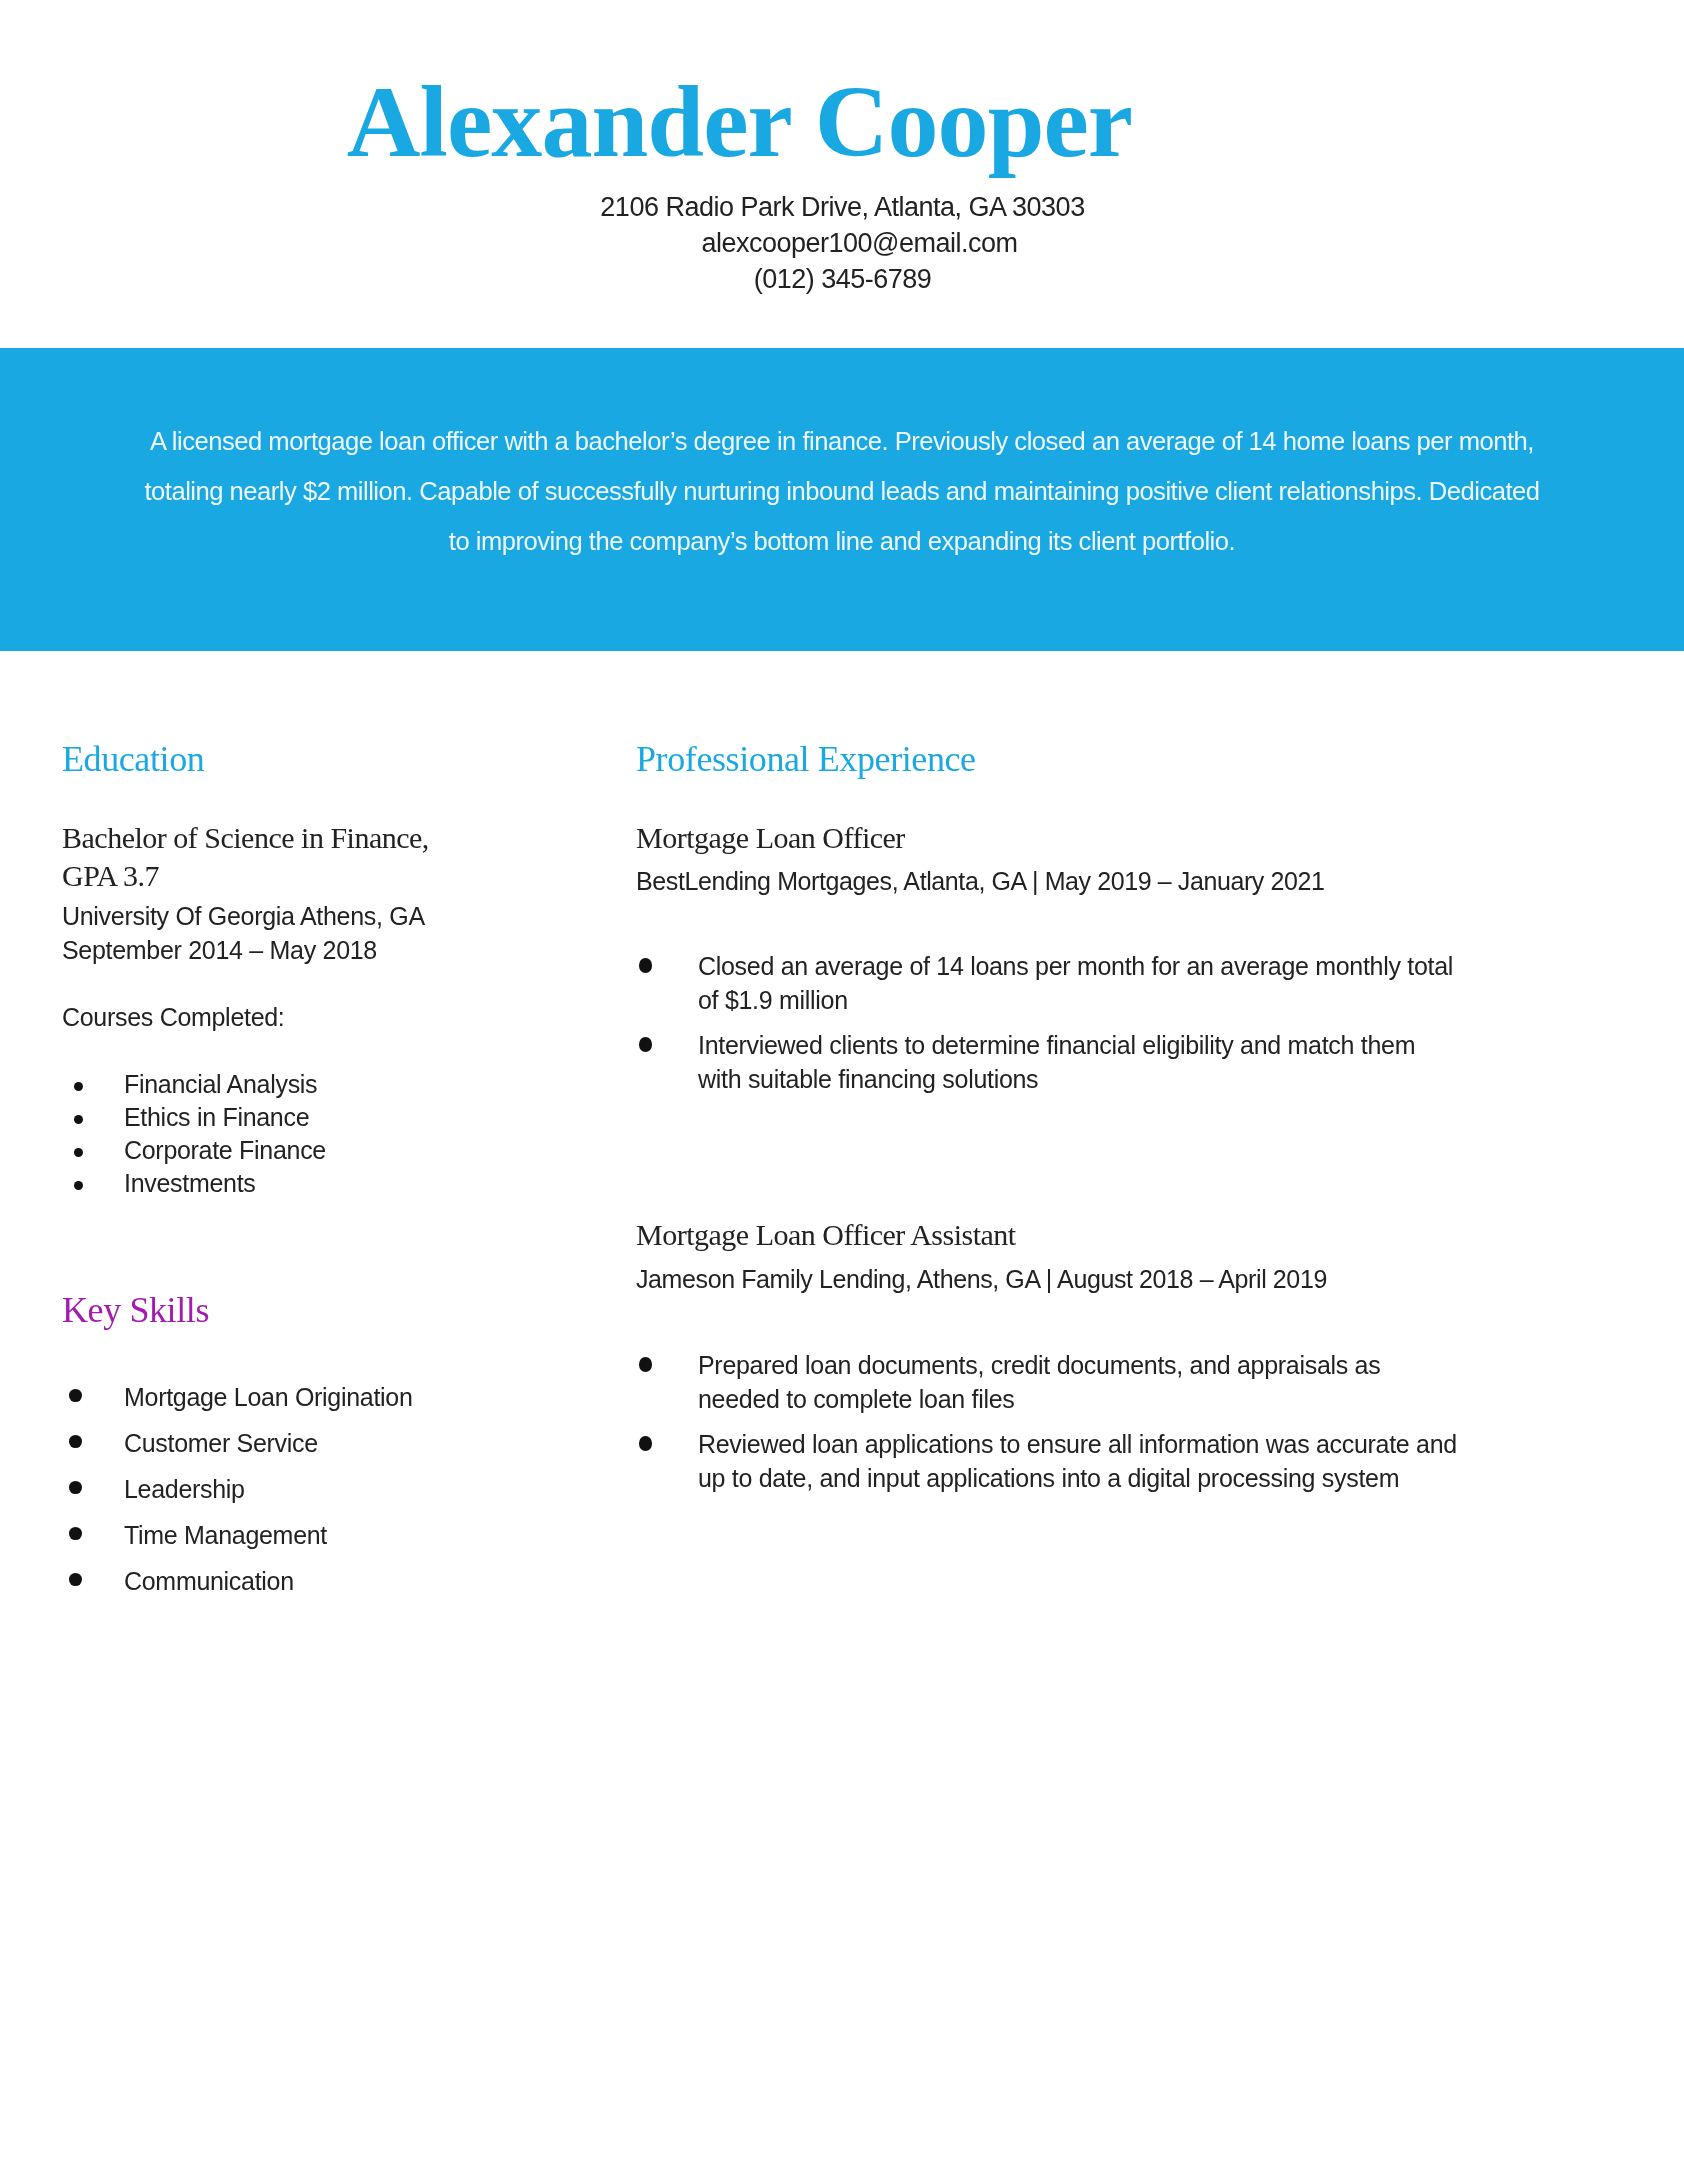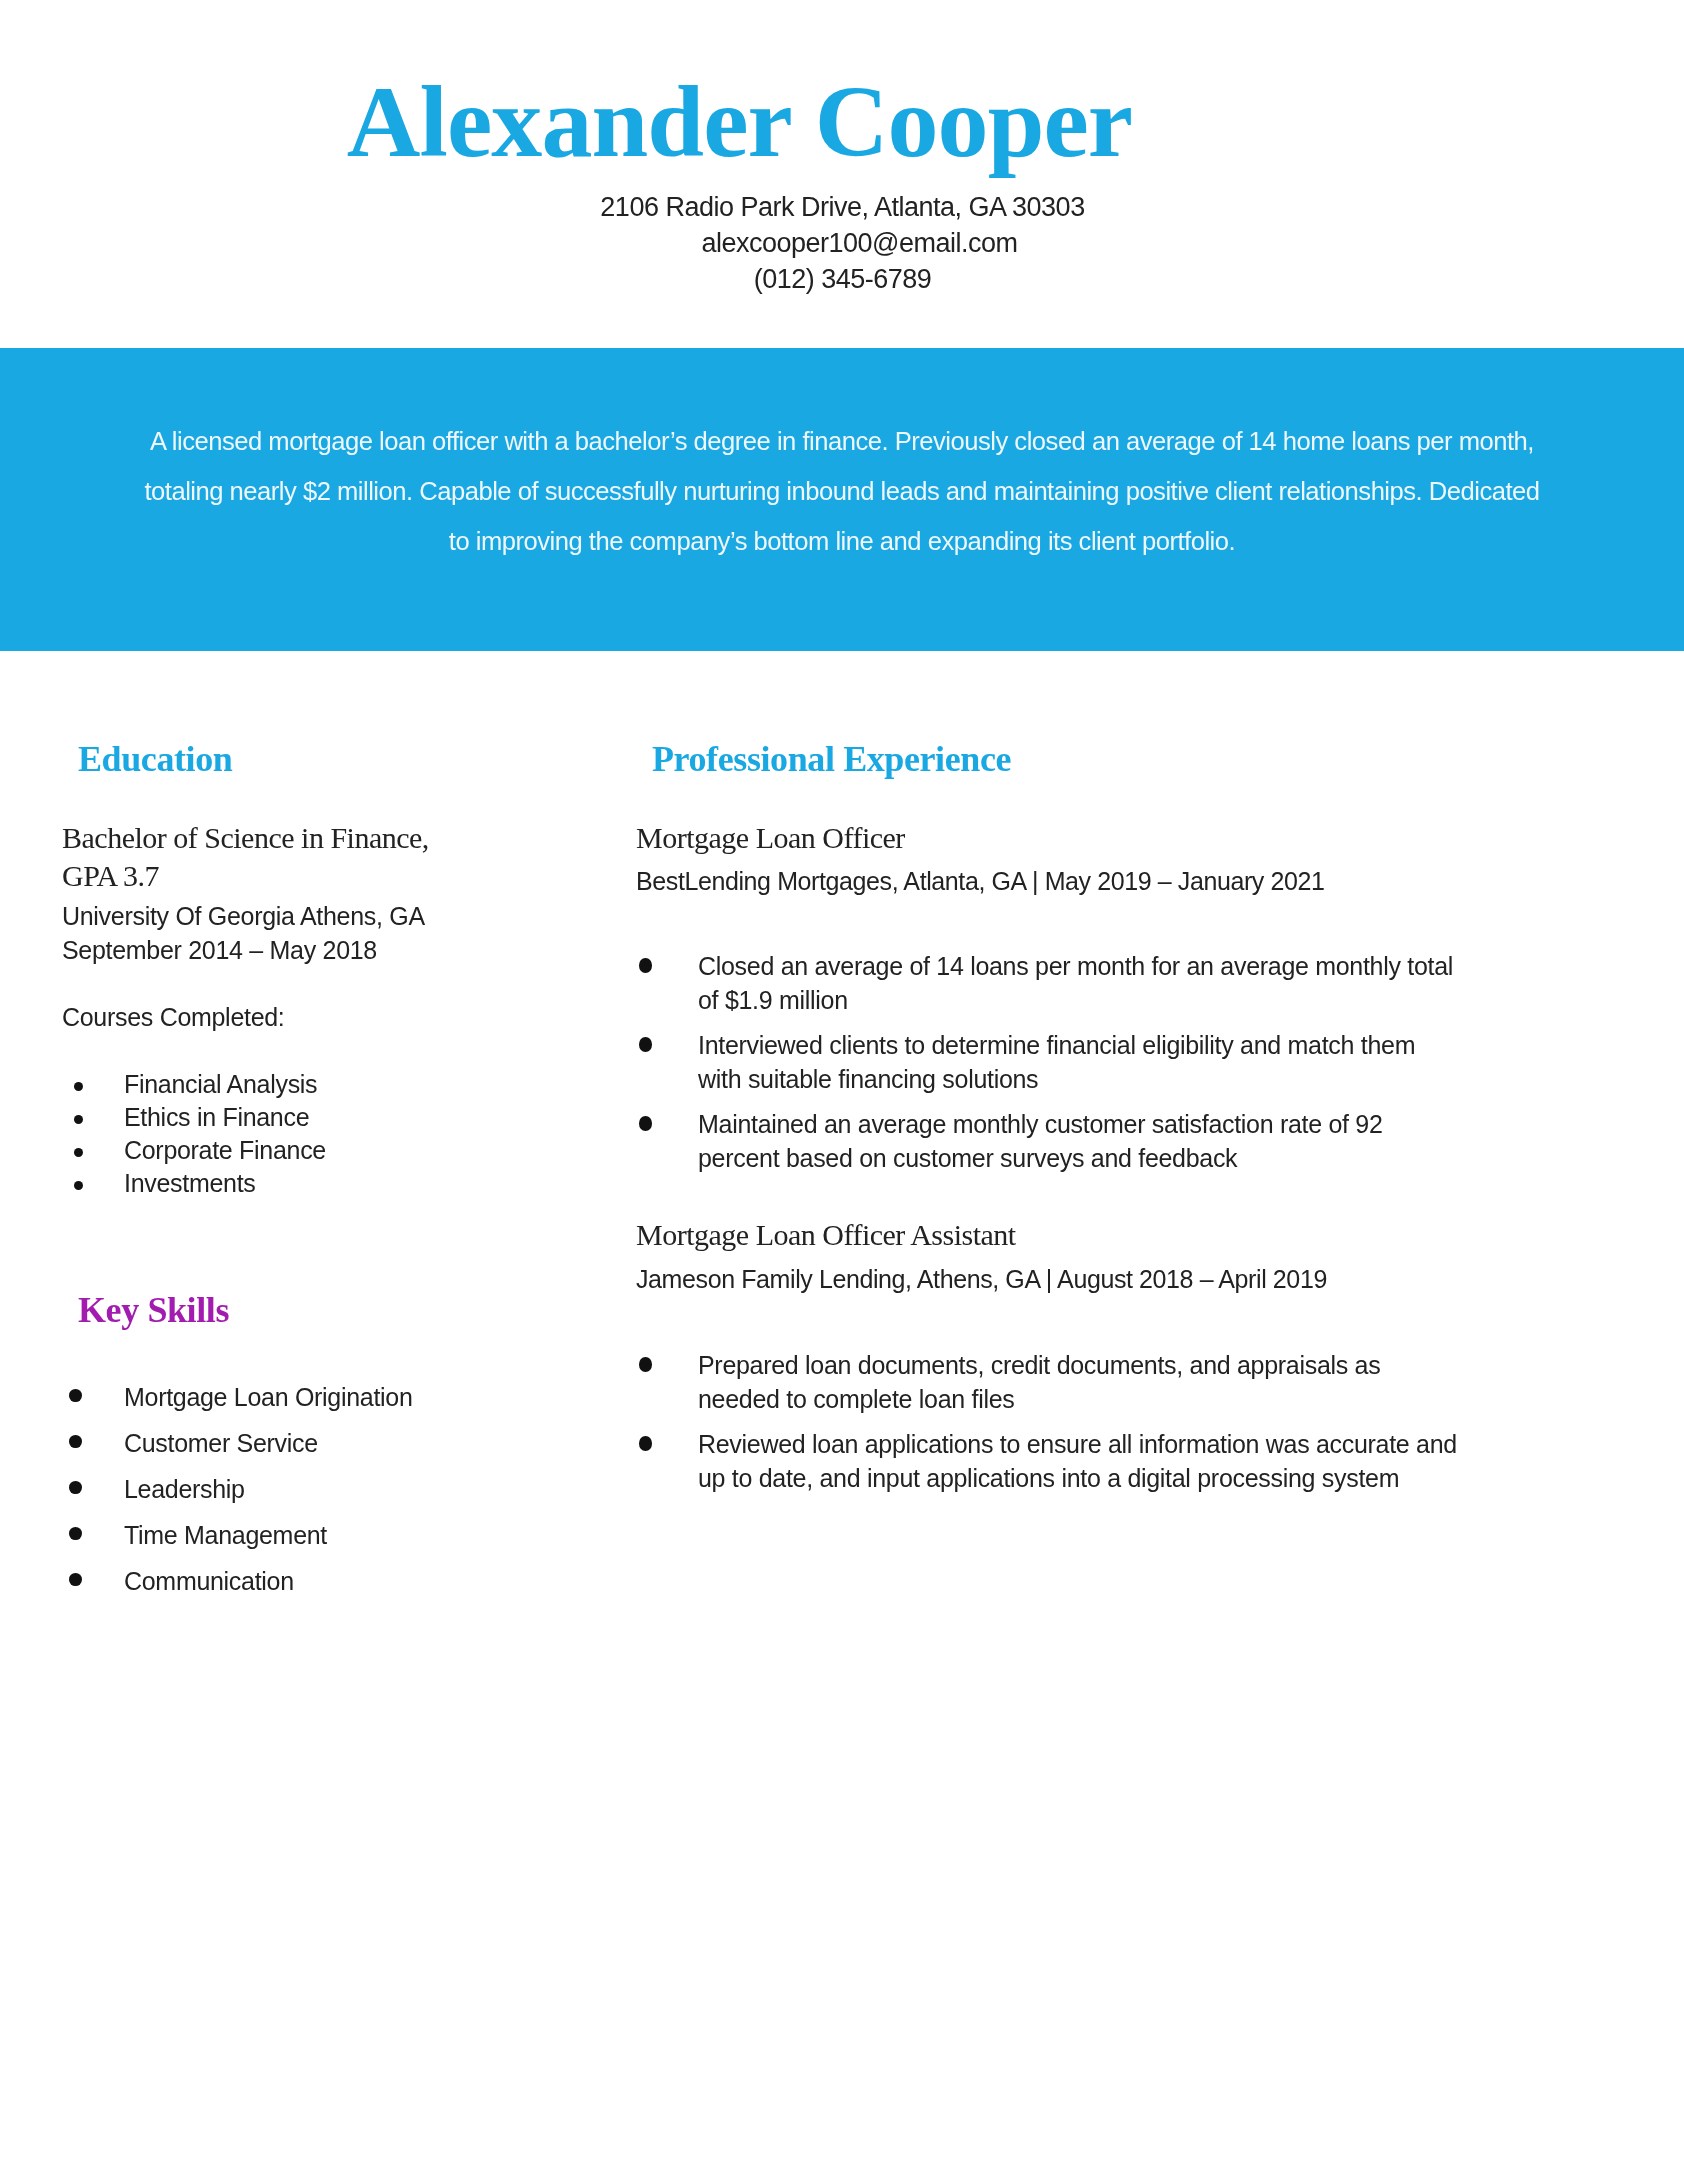--- a/index.html
+++ b/index.html
@@ -16,21 +16,21 @@
   .contact {
     left: 0; width: 1685px; text-align: center;
     font-size: 27px; line-height: 36px; color: #222222; letter-spacing: -0.5px;
   }
   #banner { left: 0; top: 348px; width: 1685px; height: 303px; }
   #summary {
     left: 136px; width: 1412px; top: 416px; text-align: center;
     font-size: 25.6px; line-height: 50px; letter-spacing: -0.5px;
   }
   .heading {
-    font-size: 36px; font-weight: bold; line-height: 43px; letter-spacing: -0.4px; margin-left: 16px;
+    font-size: 36px; font-weight: normal; line-height: 43px; letter-spacing: -0.4px;
   }
   .degree { font-size: 30px; line-height: 38px; color: #222222; letter-spacing: -0.5px; }
   .body { font-size: 25px; line-height: 33px; color: #222222; letter-spacing: -0.3px; }
   .jobtitle { font-size: 30px; line-height: 38px; color: #222222; letter-spacing: -0.5px; }
   .meta { font-size: 25px; line-height: 34px; color: #222222; letter-spacing: -0.4px; }
 
   ul.list { list-style: none; margin: 0; padding: 0; }
   ul.list li { position: relative; }
   .dot { position: absolute; border-radius: 50%; background: #111111; }
 
@@ -116,24 +116,20 @@
 <div class="abs meta sans" style="left:636px; top:864px;">BestLending Mortgages, Atlanta, GA | May 2019 – January 2021</div>
 <ul class="abs list bullets body sans" style="left:636px; top:949px; line-height:34px;">
   <li>
       <span class="dot"></span>
       <span class="txt">Closed an average of 14 loans per month for an average monthly total of $1.9 million</span>
     </li>
   <li>
       <span class="dot"></span>
       <span class="txt">Interviewed clients to determine financial eligibility and match them with suitable financing solutions</span>
     </li>
-  <li>
-      <span class="dot"></span>
-      <span class="txt">Maintained an average monthly customer satisfaction rate of 92 percent based on customer surveys and feedback</span>
-    </li>
 </ul>
 
 <div class="abs jobtitle serif" style="left:636px; top:1216px;">Mortgage Loan Officer Assistant</div>
 <div class="abs meta sans" style="left:636px; top:1262px;">Jameson Family Lending, Athens, GA | August 2018 – April 2019</div>
 <ul class="abs list bullets body sans" style="left:636px; top:1348px; line-height:34px;">
   <li>
       <span class="dot"></span>
       <span class="txt">Prepared loan documents, credit documents, and appraisals as needed to complete loan files</span>
     </li>
   <li>

